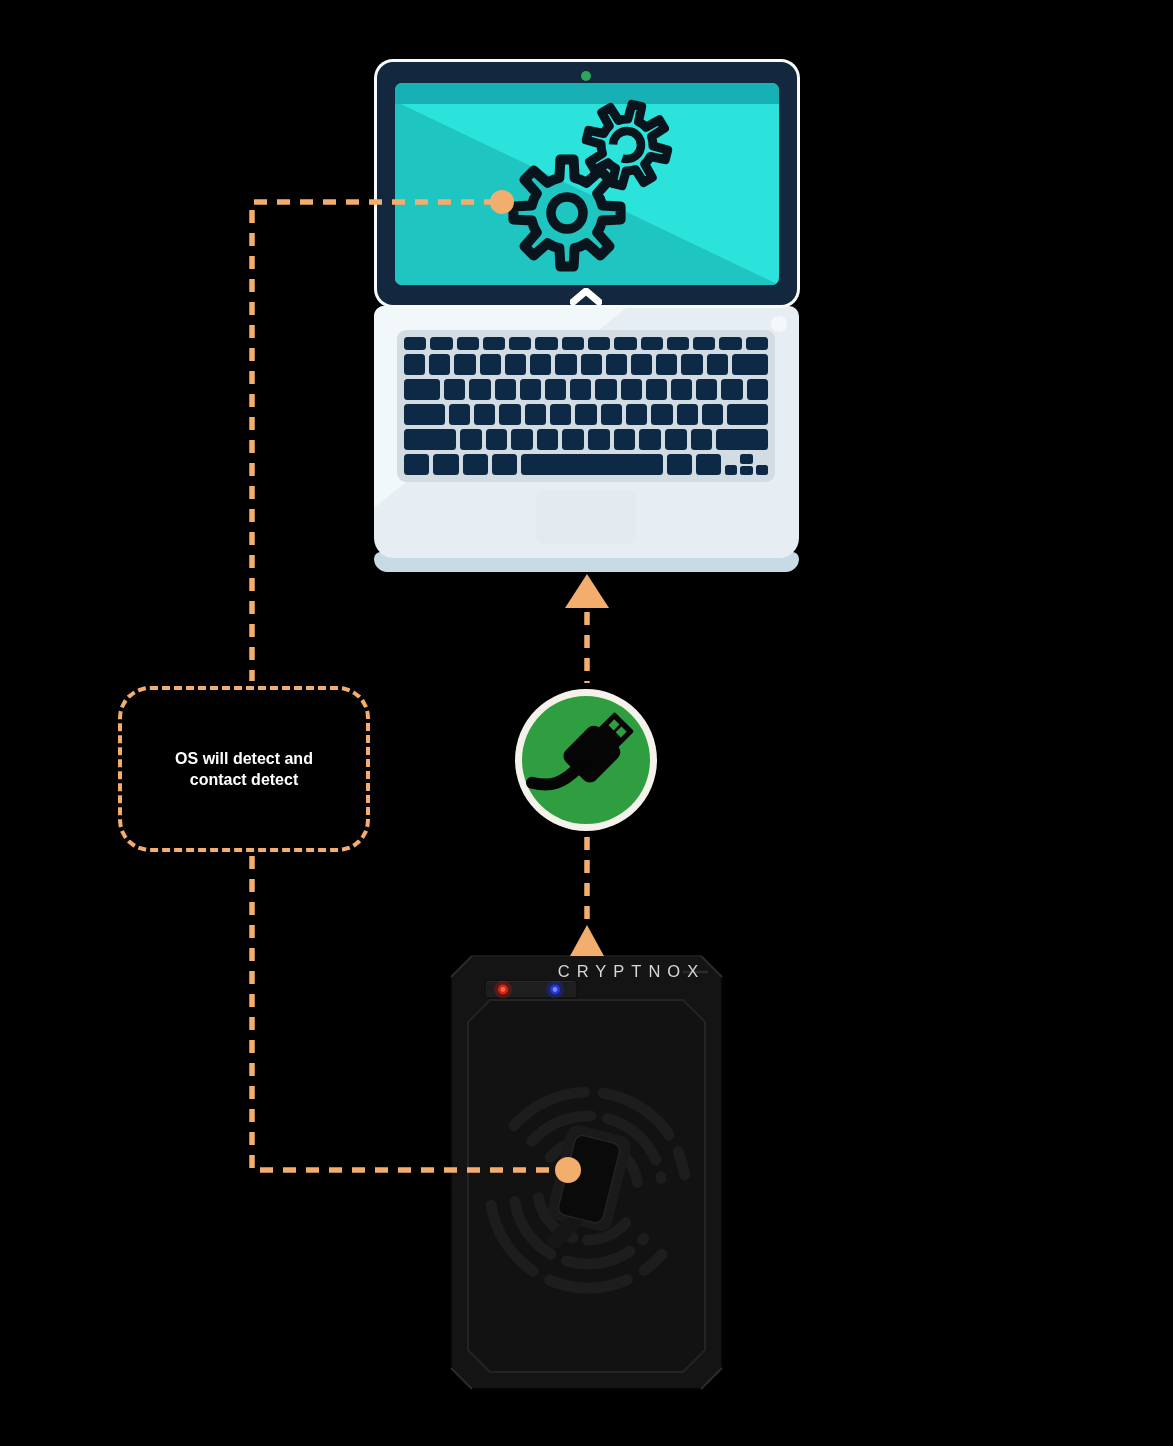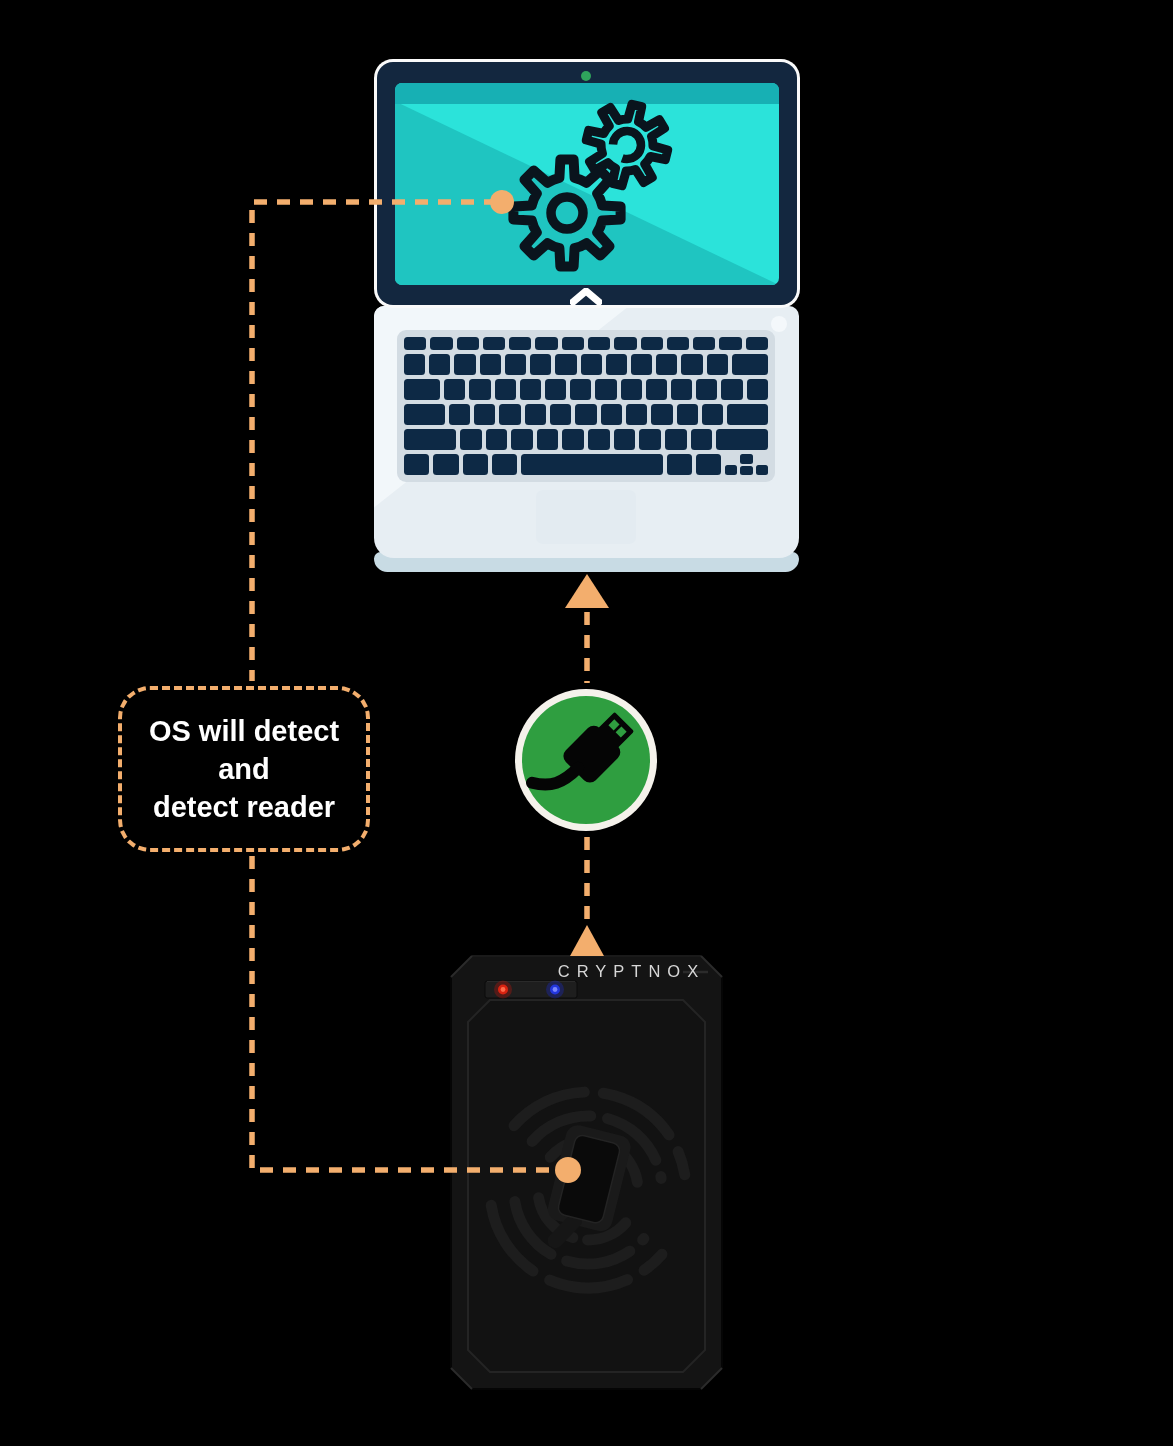--- a/index.html
+++ b/index.html
@@ -52,21 +52,21 @@
   .badge svg{position:absolute;inset:0;}
 
   
   .reader{left:450px;top:955px;width:273px;height:435px;}
   .brand{left:540px;top:962px;width:176px;text-align:center;color:#d7d7d7;
     font-size:16.5px;letter-spacing:7px;text-indent:7px;font-weight:400;}
 
   
   .callout{left:118px;top:686px;width:252px;height:166px;border:4.5px dashed var(--accent);
     border-radius:32px;box-sizing:border-box;display:flex;flex-direction:column;justify-content:center;
-    text-align:center;color:#fff;font-weight:bold;font-size:29px;line-height:1.32;}
+    text-align:center;color:#fff;font-weight:bold;font-size:16px;line-height:1.32;}
 
   
   .overlay{left:0;top:0;z-index:10;pointer-events:none;}
   .oline{stroke:var(--accent);stroke-width:5.5;fill:none;stroke-dasharray:13 10;}
   .ofill{fill:var(--accent);}
   .gearline{stroke:#0a141d;fill:none;stroke-linejoin:round;}
 </style>
 </head>
 <body>
 
@@ -243,21 +243,21 @@
           <path d="M-4 40 L-18 64" stroke="#161616" stroke-width="15" stroke-linecap="round"></path>
           <rect x="-23" y="-45" width="46" height="82" rx="8" fill="#0a0a0a" stroke="#232323" stroke-width="1.5"></rect>
         </g>
       </g>
     </svg>
   </div>
   <div class="abs brand">CRYPTNOX</div>
 
   <div class="abs callout">
     <div>OS will detect and</div>
-    <div>detect reader</div>
+    <div>contact detect</div>
   </div>
 
   <svg class="abs overlay" width="1173" height="1446">
     <path class="oline" d="M497 202 L252 202 L252 681"></path>
     <path class="oline" d="M252 856 L252 1170 L552 1170"></path>
     <path class="oline" d="M587 612 L587 683"></path>
     <path class="oline" d="M587 837 L587 923"></path>
     <circle class="ofill" cx="502" cy="202" r="12"></circle>
     <circle class="ofill" cx="568" cy="1170" r="13"></circle>
     <polygon class="ofill" points="587,574 565,608 609,608"></polygon>

